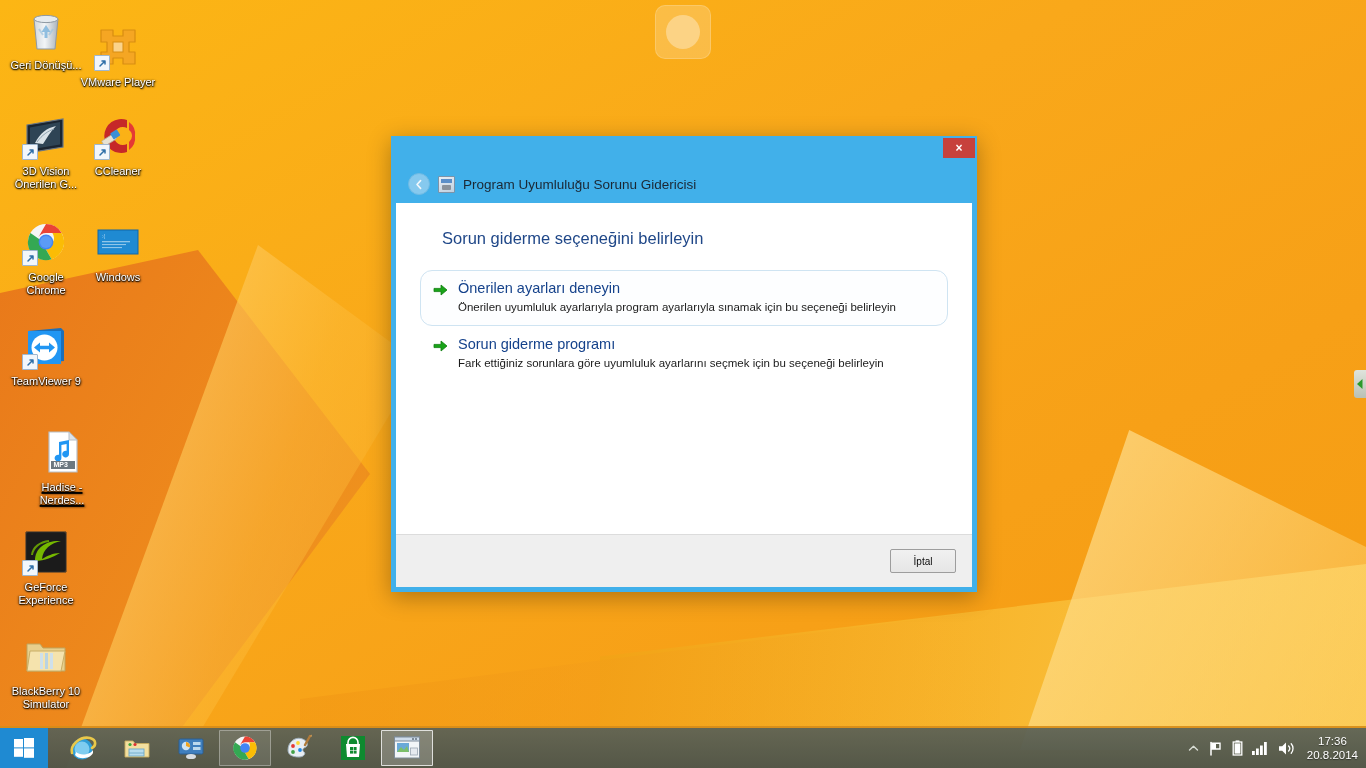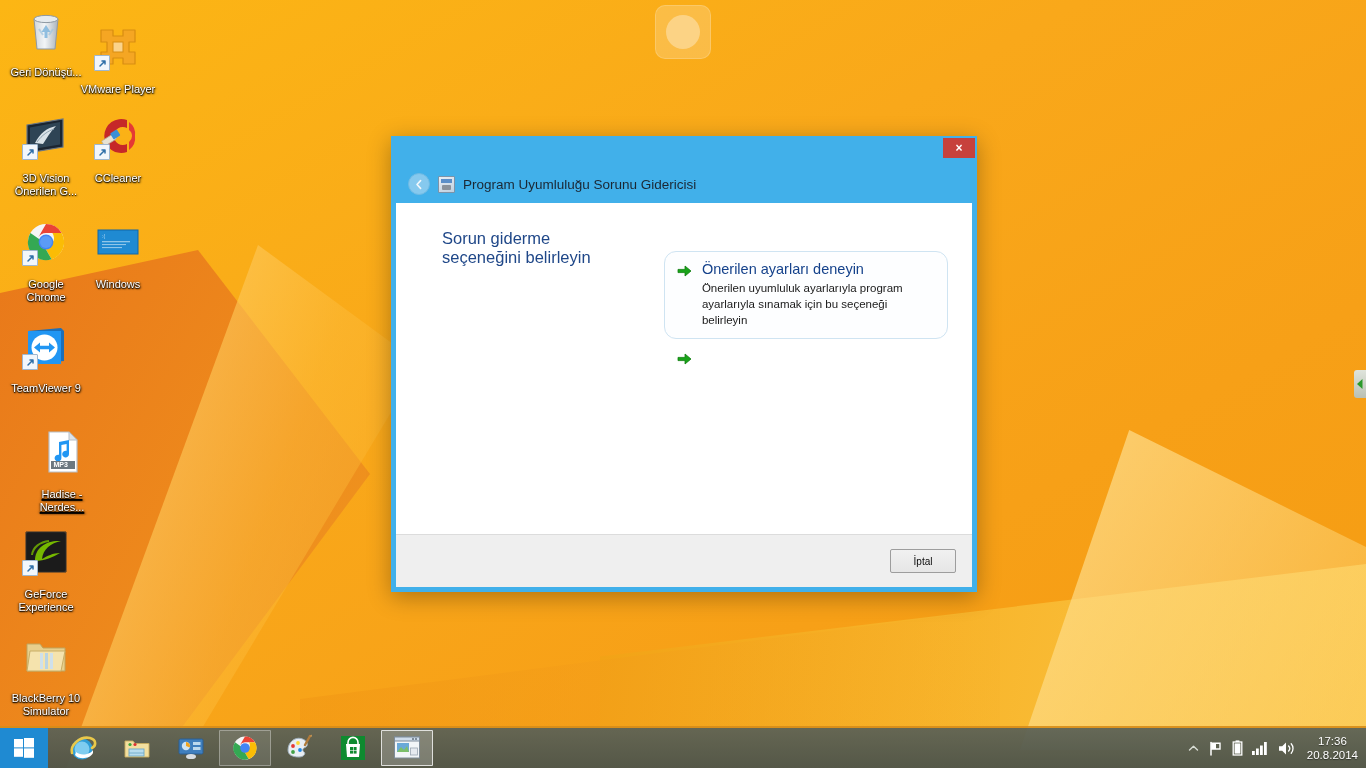--- a/index.html
+++ b/index.html
@@ -65,21 +65,21 @@
   .icon {
     position: absolute; width: 76px;
     display: flex; flex-direction: column; align-items: center;
     cursor: default; user-select: none;
   }
   .icon .glyph {
     width: 48px; height: 48px; position: relative;
     display: flex; align-items: center; justify-content: center;
   }
   .icon .lbl {
-    margin-top: 12px; font-size: 11px; line-height: 12.5px;
+    margin-top: 5px; font-size: 11px; line-height: 12.5px;
     color: #fff; text-align: center;
     text-shadow: 1px 1px 2px rgba(0,0,0,0.85), -1px 0 2px rgba(0,0,0,0.6), 0 1px 1px rgba(0,0,0,0.9);
     word-break: break-word;
   }
   .shortcut-arrow {
     position: absolute; left: 0; bottom: 0;
     width: 16px; height: 16px; background: #f2f6fb;
     border: 1px solid #9fb7cf; border-radius: 1px;
     display: flex; align-items: center; justify-content: center;
   }
@@ -121,21 +121,21 @@
     background:#5b8fc9;
   }
   .title-icon::after {
     content:''; position:absolute; left:3px; bottom:2px; width:9px; height:5px;
     background:#8a929b; border-radius:1px;
   }
   .win-title { font-size: 13.5px; color: #1b2733; }
 
   .dialog-body {
     background: #fff; flex: 1; padding: 26px 0 0 0;
-    display: flex; overflow: hidden;
+    display: flex; flex-direction: column; overflow: hidden;
   }
   .page-heading {
     font-size: 16.5px; color: #1f4788; font-weight: 400;
     padding: 0 46px 0 46px;
   }
   .options { margin-top: 22px; padding: 0 24px; }
   .option {
     display: flex; gap: 10px; padding: 8px 12px 10px 12px;
     border: 1px solid transparent; border-radius: 12px; cursor: pointer;
   }
@@ -393,20 +393,24 @@
        <div class="opt-title">Önerilen ayarları deneyin</div>
        <div class="opt-desc">Önerilen uyumluluk ayarlarıyla program ayarlarıyla sınamak için bu seçeneği belirleyin</div>
      </span>
         </div>
         <div class="option">
           <span class="arrow">
        <svg width="15" height="14" viewBox="0 0 15 14">
          <path d="M1 5.4 L8 5.4 L8 2 L14 7 L8 12 L8 8.6 L1 8.6 Z" fill="#19a319" stroke="#0f7d0f" stroke-width="0.8" stroke-linejoin="round"></path>
        </svg>
      </span>
+     <span>
+       <div class="opt-title">Sorun giderme programı</div>
+       <div class="opt-desc">Fark ettiğiniz sorunlara göre uyumluluk ayarlarını seçmek için bu seçeneği belirleyin</div>
+     </span>
         </div>
       </div>
   </div>
 
   <div class="dialog-footer">
     <button class="cancel-btn">İptal</button>
   </div>
 </div>
 
 <div id="taskbar">

